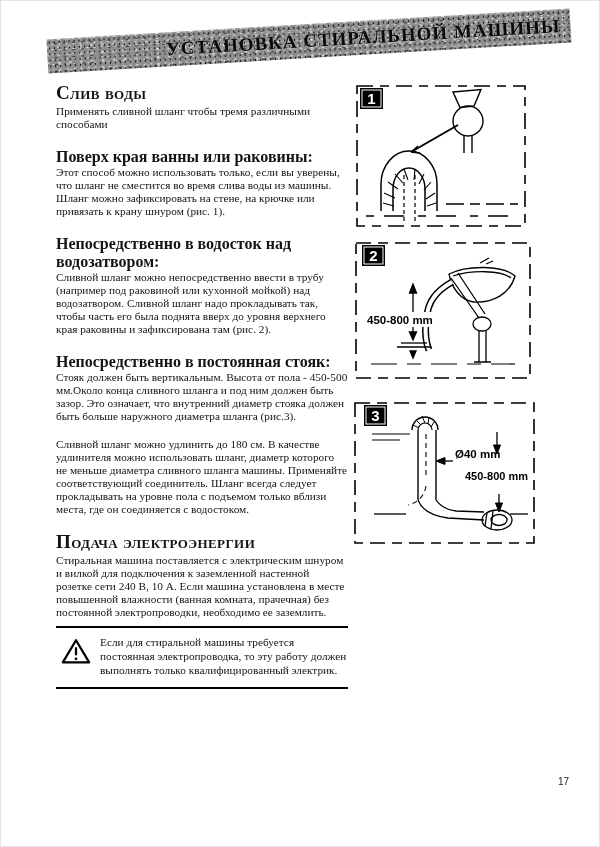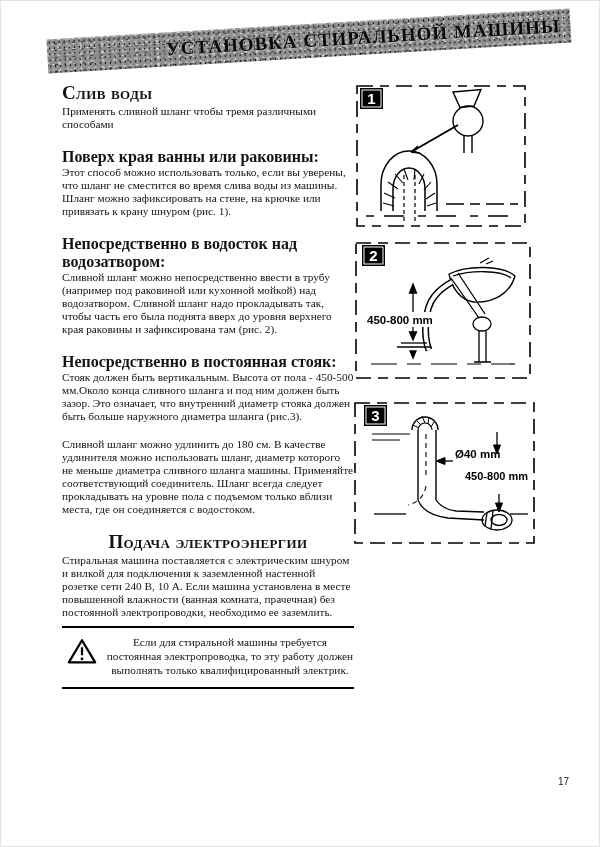--- a/index.html
+++ b/index.html
@@ -16,36 +16,36 @@
             radial-gradient(rgba(0,0,0,.55) 1px, transparent 1.4px),
             radial-gradient(rgba(255,255,255,.65) 1px, transparent 1.5px);
           background-size:5px 6px,7px 5px,9px 7px,11px 8px;
           background-position:0 0,2px 3px,4px 1px,6px 4px;
           display:flex;align-items:center;justify-content:flex-end;
           padding-right:10px;box-sizing:border-box;}
   .banner-title{font-weight:bold;font-size:19px;letter-spacing:1px;color:#0b0b0b;
                 white-space:nowrap;text-shadow:.6px .6px 0 rgba(255,255,255,.35);}
 
   
-  .col-left{position:absolute;left:61px;top:82px;width:292px;}
+  .col-left{position:absolute;left:55px;top:82px;width:292px;}
   .sect-title{margin:0;font-size:19px;font-weight:bold;font-variant:small-caps;
               letter-spacing:.4px;line-height:20px;}
   p{margin:0;font-size:11.3px;line-height:13px;}
   .intro{margin-top:2px;}
   .method{margin-top:17px;}
   .method-h{font-weight:bold;}
   .ext{margin-top:15px;}
-  .power-title{margin-top:16px;text-align:center;}
+  .power-title{margin-top:16px;}
   .power-body{margin-top:2px;}
 
   
   .warn{margin-top:7px;border-top:2px solid #000;border-bottom:2px solid #000;
         padding:7px 0 9px;display:flex;}
   .warn-ic{flex:0 0 40px;padding:2px 0 0 4px;}
-  .warn-text{font-size:11.3px;line-height:14.2px;text-align:center;}
+  .warn-text{font-size:11.3px;line-height:14.2px;}
 
   
   .fig{position:absolute;}
   .fig svg{display:block;}
   .fig-label{font-family:"Liberation Sans",sans-serif;font-weight:bold;}
 
   .page-num{position:absolute;left:557px;top:775px;font-family:"Liberation Sans",sans-serif;
             font-size:10px;color:#222;text-align:right;}
 </style>
 </head>

